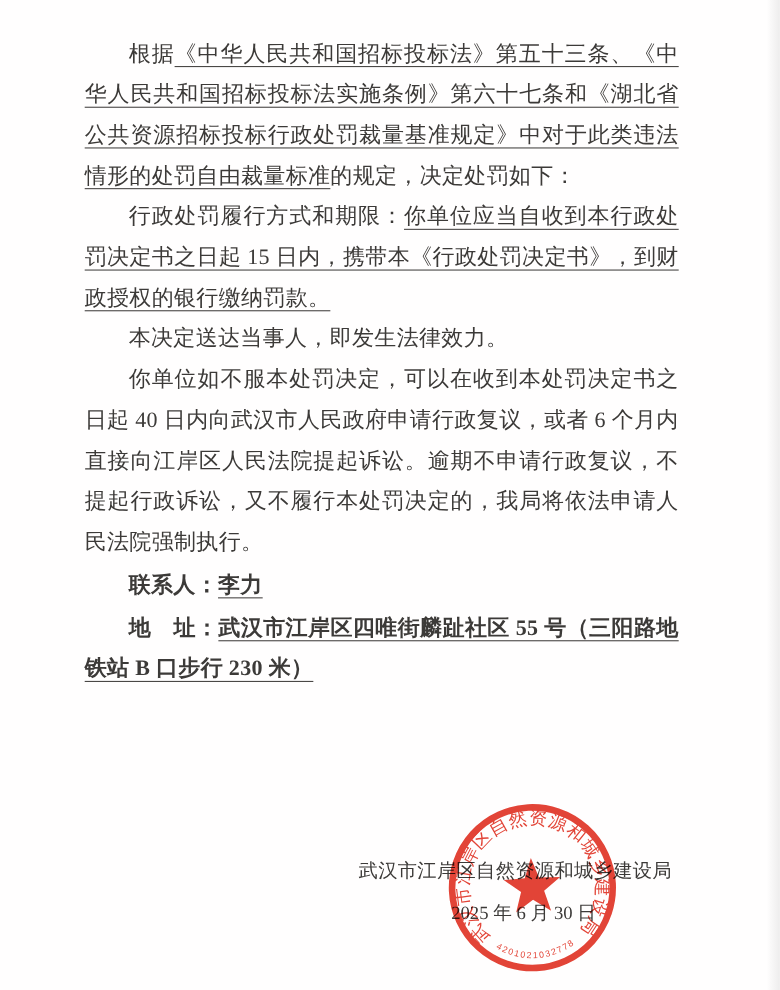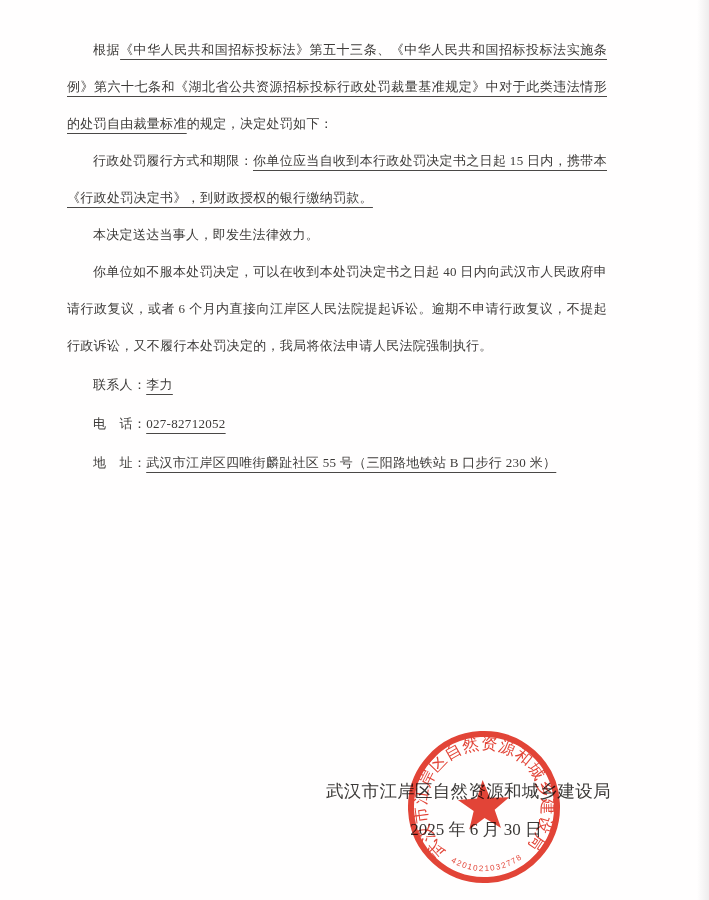--- a/index.html
+++ b/index.html
@@ -19,37 +19,37 @@
   }
   .edge-shade {
     position: absolute;
     top: 0; right: 0;
     width: 12px; height: 100%;
     background: linear-gradient(to right, rgba(0,0,0,0), rgba(110,110,110,0.12));
     pointer-events: none;
   }
   .content {
     position: absolute;
-    left: 67px; top: 31px;
+    left: 77px; top: 31px;
     width: 540px;
-    font-size: 13px;
+    font-size: 20px;
     line-height: 37px;
     text-align: justify;
     text-justify: inter-character;
     letter-spacing: 0.3px;
   }
   .para { text-indent: 2em; }
   .u {
     text-decoration: underline;
     text-decoration-thickness: 1.4px;
     text-underline-offset: 5px;
     text-decoration-color: #4a4846;
   }
   .u-pad { padding-right: 16px; }
-  .contact { text-indent: 2em; margin-top: 2px; }
+  .contact { text-indent: 2em; margin-top: 2px; font-weight: bold; }
   .agency-line {
     position: absolute;
     left: 326px; top: 779px;
     font-size: 17.5px;
     letter-spacing: 0.3px;
     white-space: nowrap;
   }
   .date-line {
     position: absolute;
     left: 395px; top: 818px;
@@ -78,21 +78,20 @@
 
 
     <p class="para"><span>行政处罚履行方式和期限：</span><span class="u">你单位应当自收到本行政处罚决定书之日起 15 日内，携带本《行政处罚决定书》，到财政授权的银行缴纳罚款。</span></p>
 
     <p class="para">本决定送达当事人，即发生法律效力。</p>
 
     <p class="para">你单位如不服本处罚决定，可以在收到本处罚决定书之日起 40 日内向武汉市人民政府申请行政复议，或者 6 个月内直接向江岸区人民法院提起诉讼。逾期不申请行政复议，不提起行政诉讼，又不履行本处罚决定的，我局将依法申请人民法院强制执行。</p>
 
     <p class="contact"><span>联系人：</span><span class="u u-pad">李力</span></p>
 
-    <p class="contact"><span>电　话：</span><span class="u">027-82712052</span></p>
 
     <p class="contact"><span>地　址：</span><span class="u">武汉市江岸区四唯街麟趾社区 55 号（三阳路地铁站 B 口步行 230 米）</span></p>
 
   </div>
 
   <div class="agency-line">武汉市江岸区自然资源和城乡建设局</div>
 
   <div class="date-line">2025 年 6 月 30 日</div>
 
   <svg class="seal" viewBox="-82 -82 164 164" xmlns="http://www.w3.org/2000/svg">

